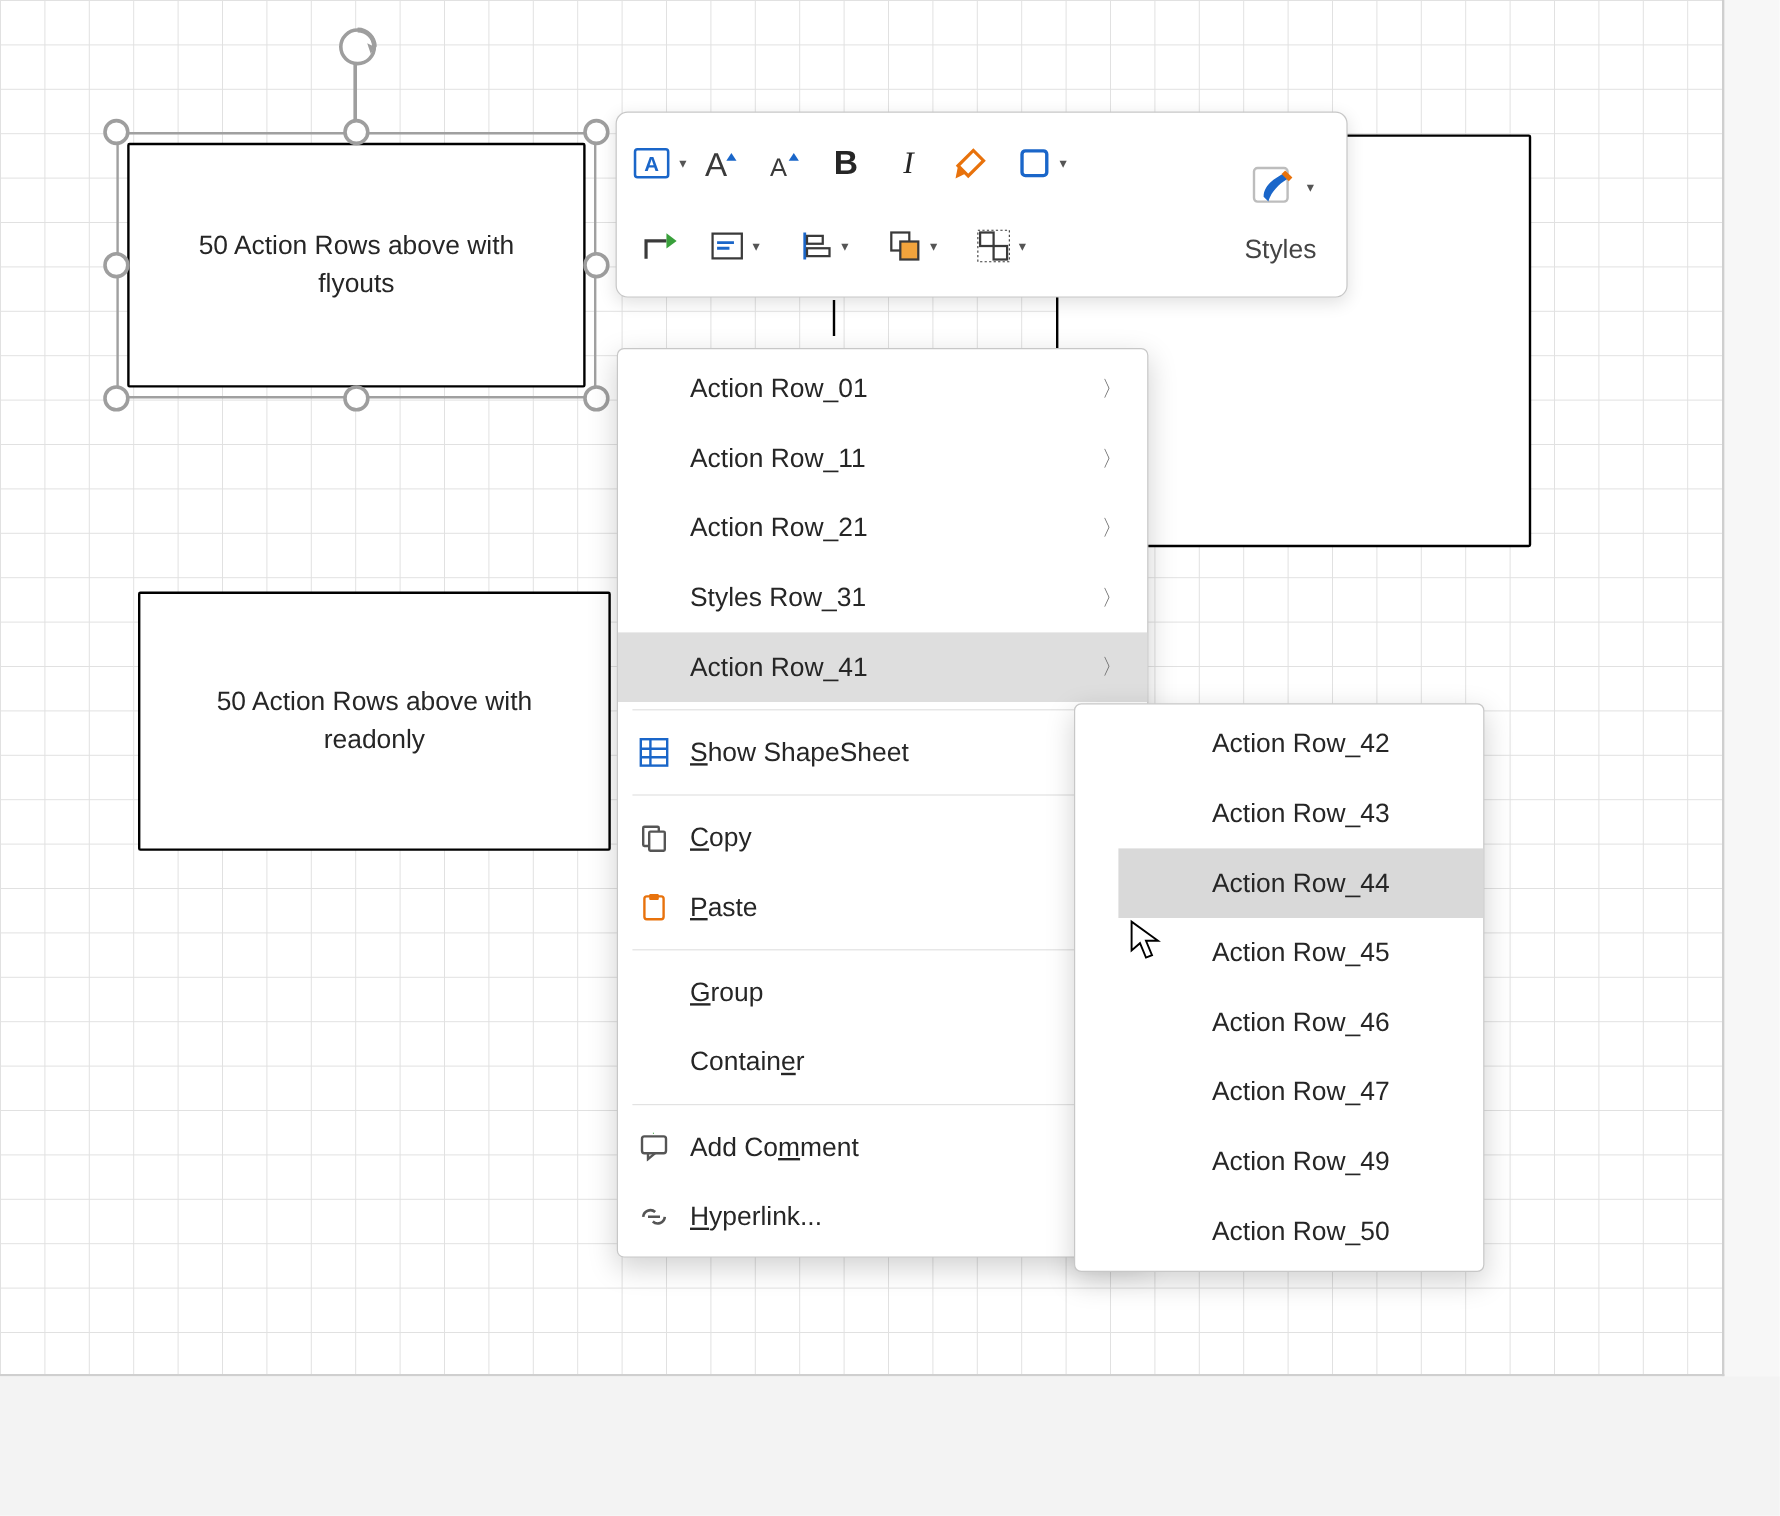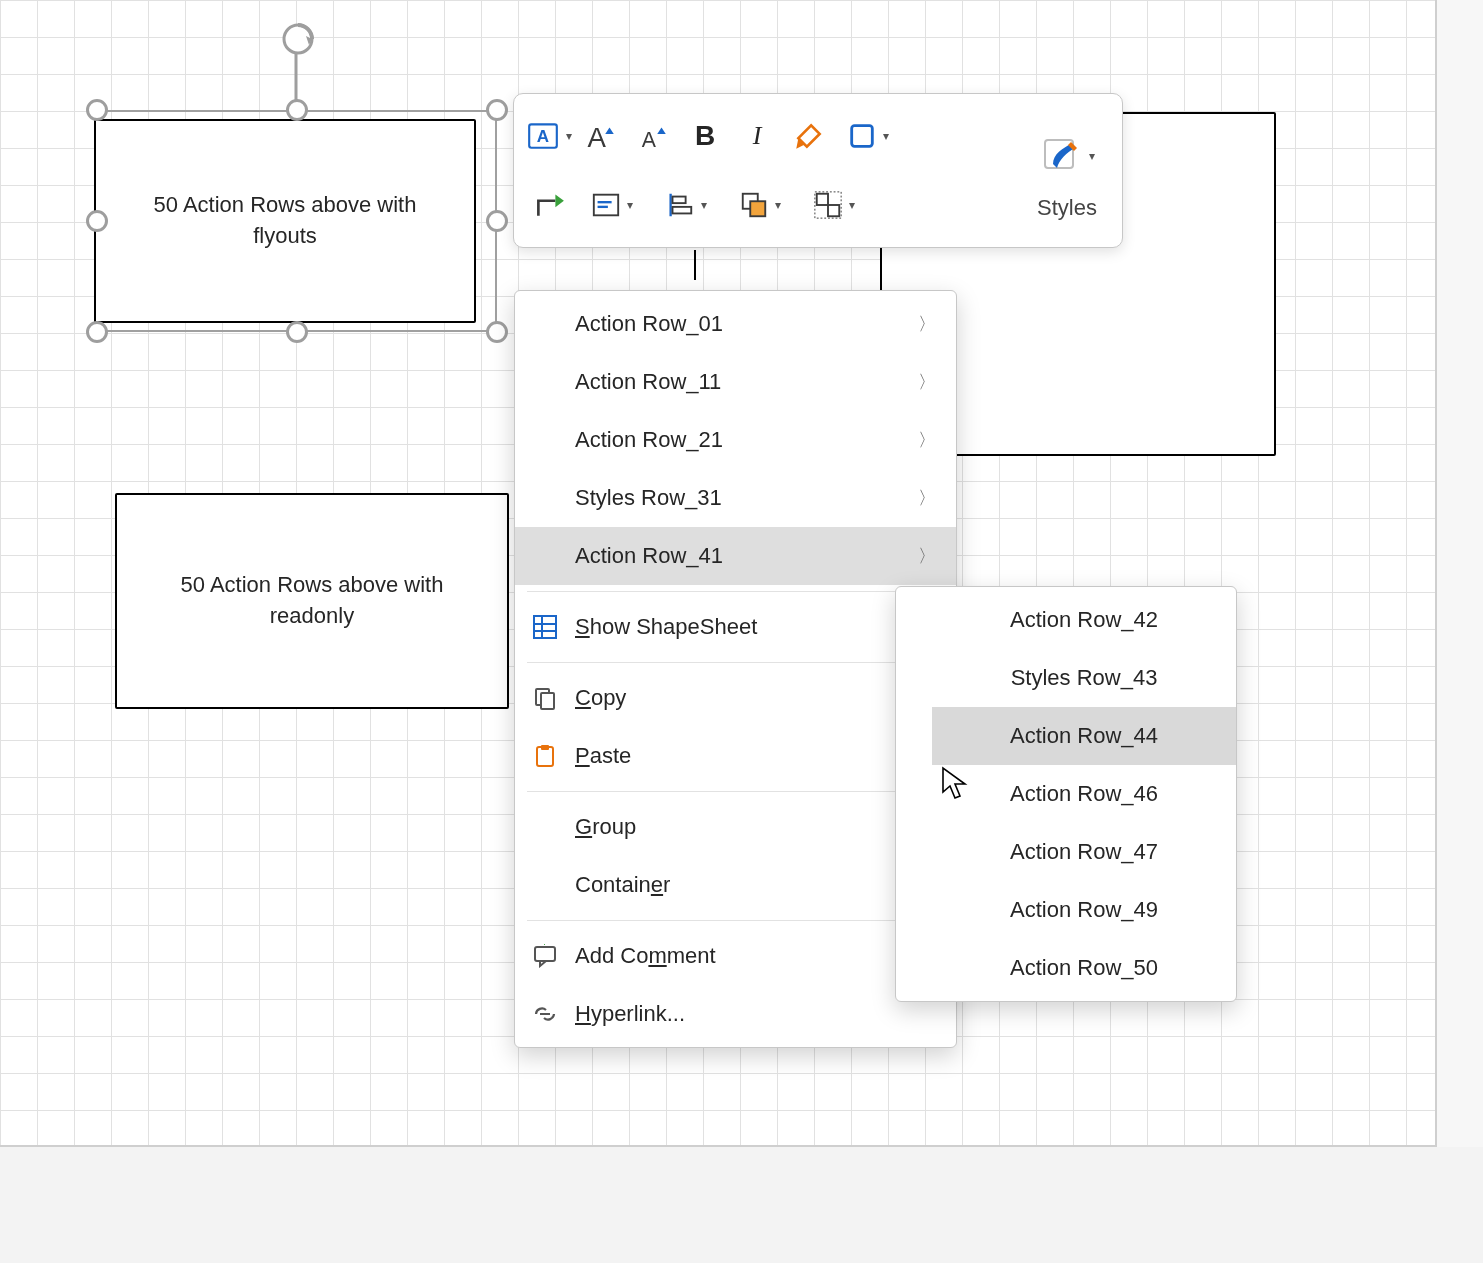--- a/index.html
+++ b/index.html
@@ -86,21 +86,21 @@
   
   .cursor { position:absolute; pointer-events:none; }
 </style>
 </head>
 <body>
 
 <div class="canvas"></div>
 <div class="bg-below"></div>
 
 <div class="sel-outline" style="left:97px; top:110px; width:400px; height:222px;"></div>
-<div class="shape" style="left:88px; top:113px; width:394px; height:216px; border-color:transparent; background:transparent;">
+<div class="shape" style="left:100px; top:113px; width:394px; height:216px; border-color:transparent; background:transparent;">
   <div style="position:absolute; inset:4px; border:2px solid #000; background:#fff; border-radius:2px; display:flex; align-items:center; justify-content:center; padding:0 26px;">
     <span class="text">50 Action Rows above with flyouts</span>
   </div>
 </div>
 
 <div class="rot-stem" style="left:296px; top:48px; height:62px;"></div>
 <div class="rot-handle" style="left:298px; top:42px;">
   <svg width="38" height="38" viewBox="0 0 38 38">
     <circle cx="19" cy="19" r="14" fill="#fff" stroke="#9e9e9e" stroke-width="3"></circle>
     <path d="M19 5 a14 14 0 0 1 14 14" fill="none" stroke="#9e9e9e" stroke-width="4"></path>
@@ -315,24 +315,27 @@
     </span>
     <span class="mi-label"><u>H</u>yperlink...</span>
   </div>
 </div>
 
 <div class="menu submenu" id="submenu" style="left:895px; top:586px; width:342px;">
   <div class="item">
       <span>Action Row_42</span>
     </div>
   <div class="item">
-      <span>Styles Row_43</span>
+      <span>Action Row_43</span>
     </div>
   <div class="item hl">
       <span>Action Row_44</span>
+    </div>
+  <div class="item">
+      <span>Action Row_45</span>
     </div>
   <div class="item">
       <span>Action Row_46</span>
     </div>
   <div class="item">
       <span>Action Row_47</span>
     </div>
   <div class="item">
       <span>Action Row_49</span>
     </div>

